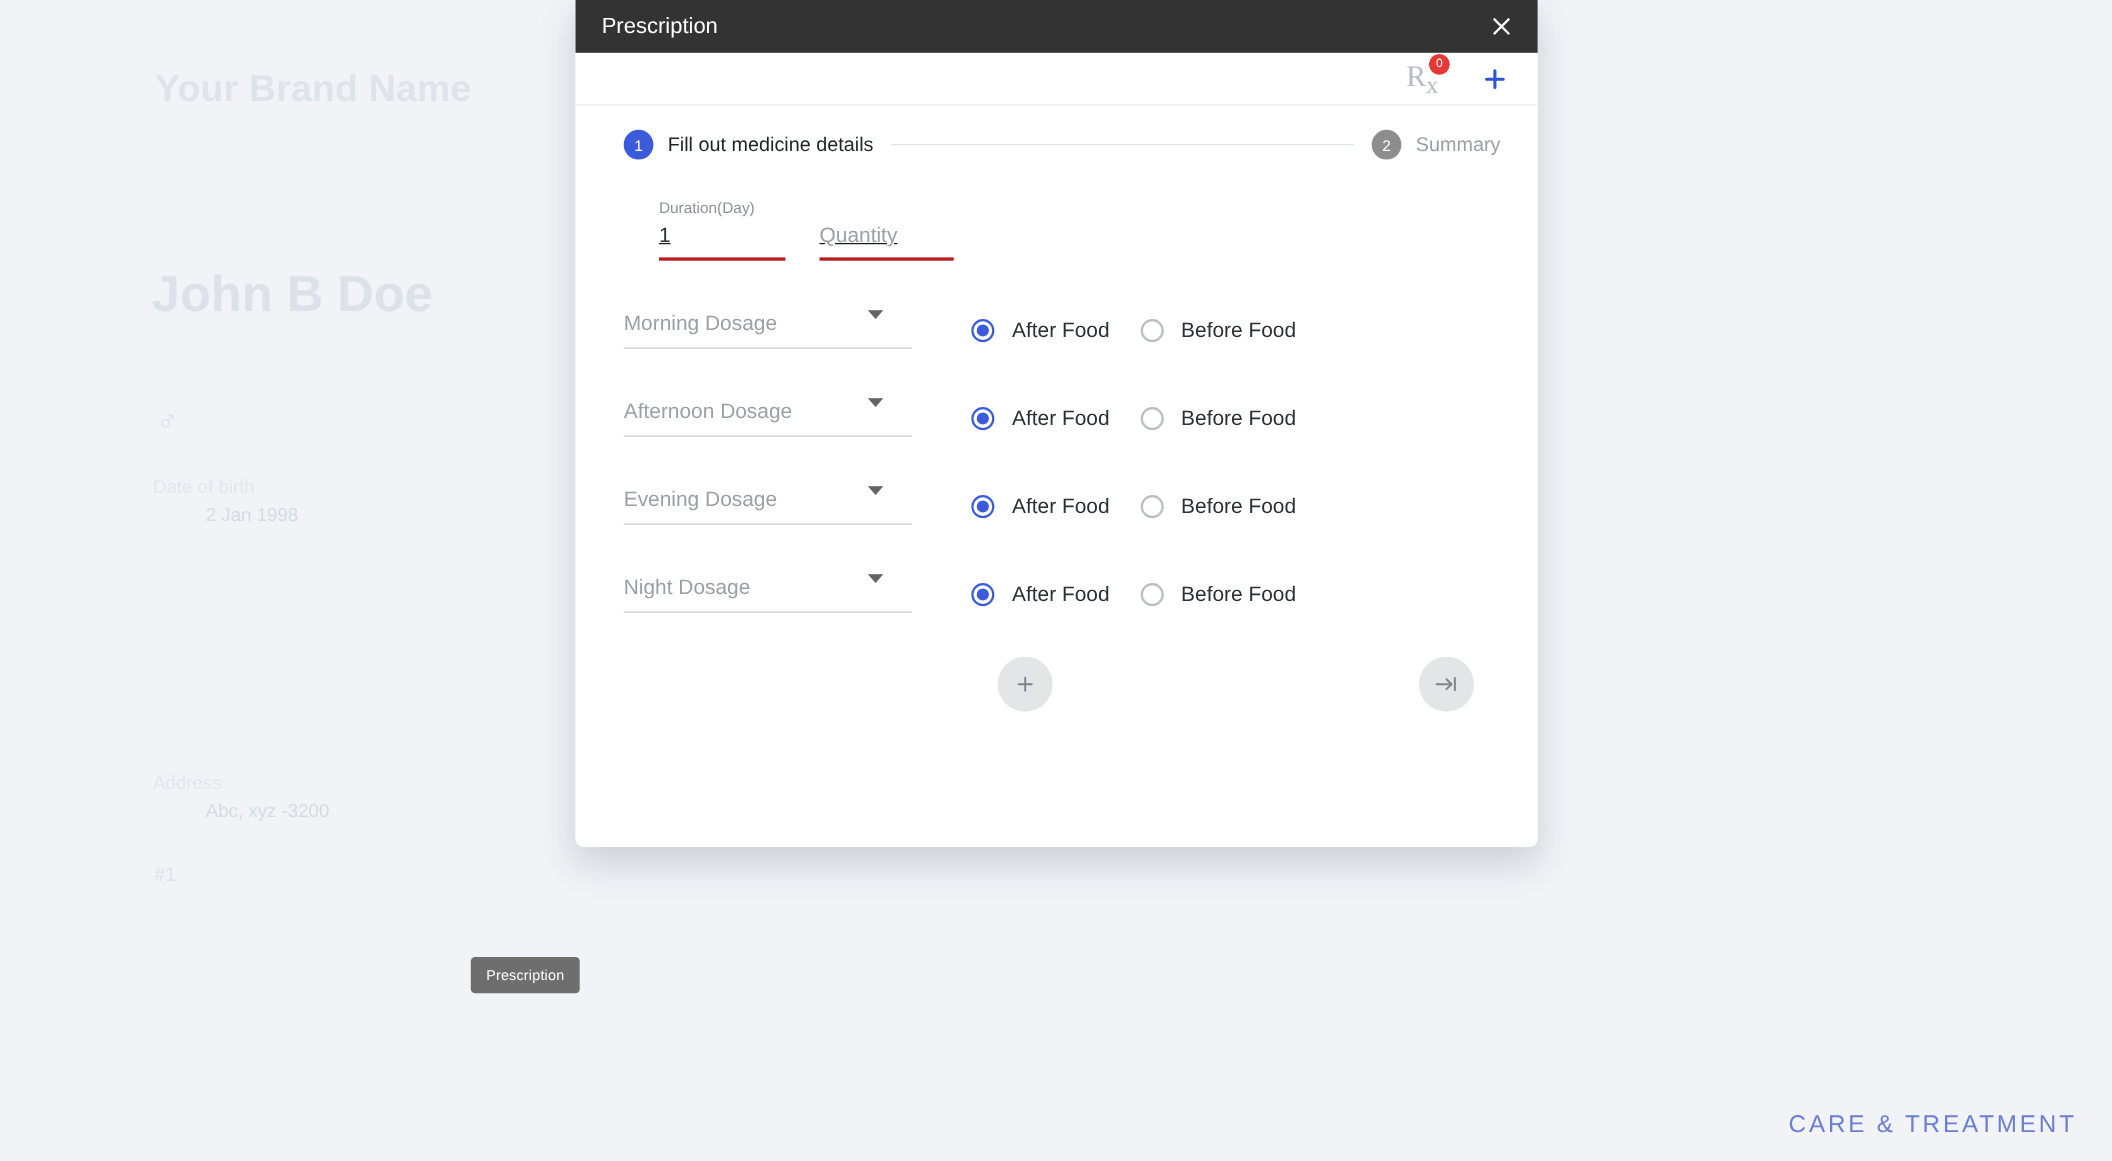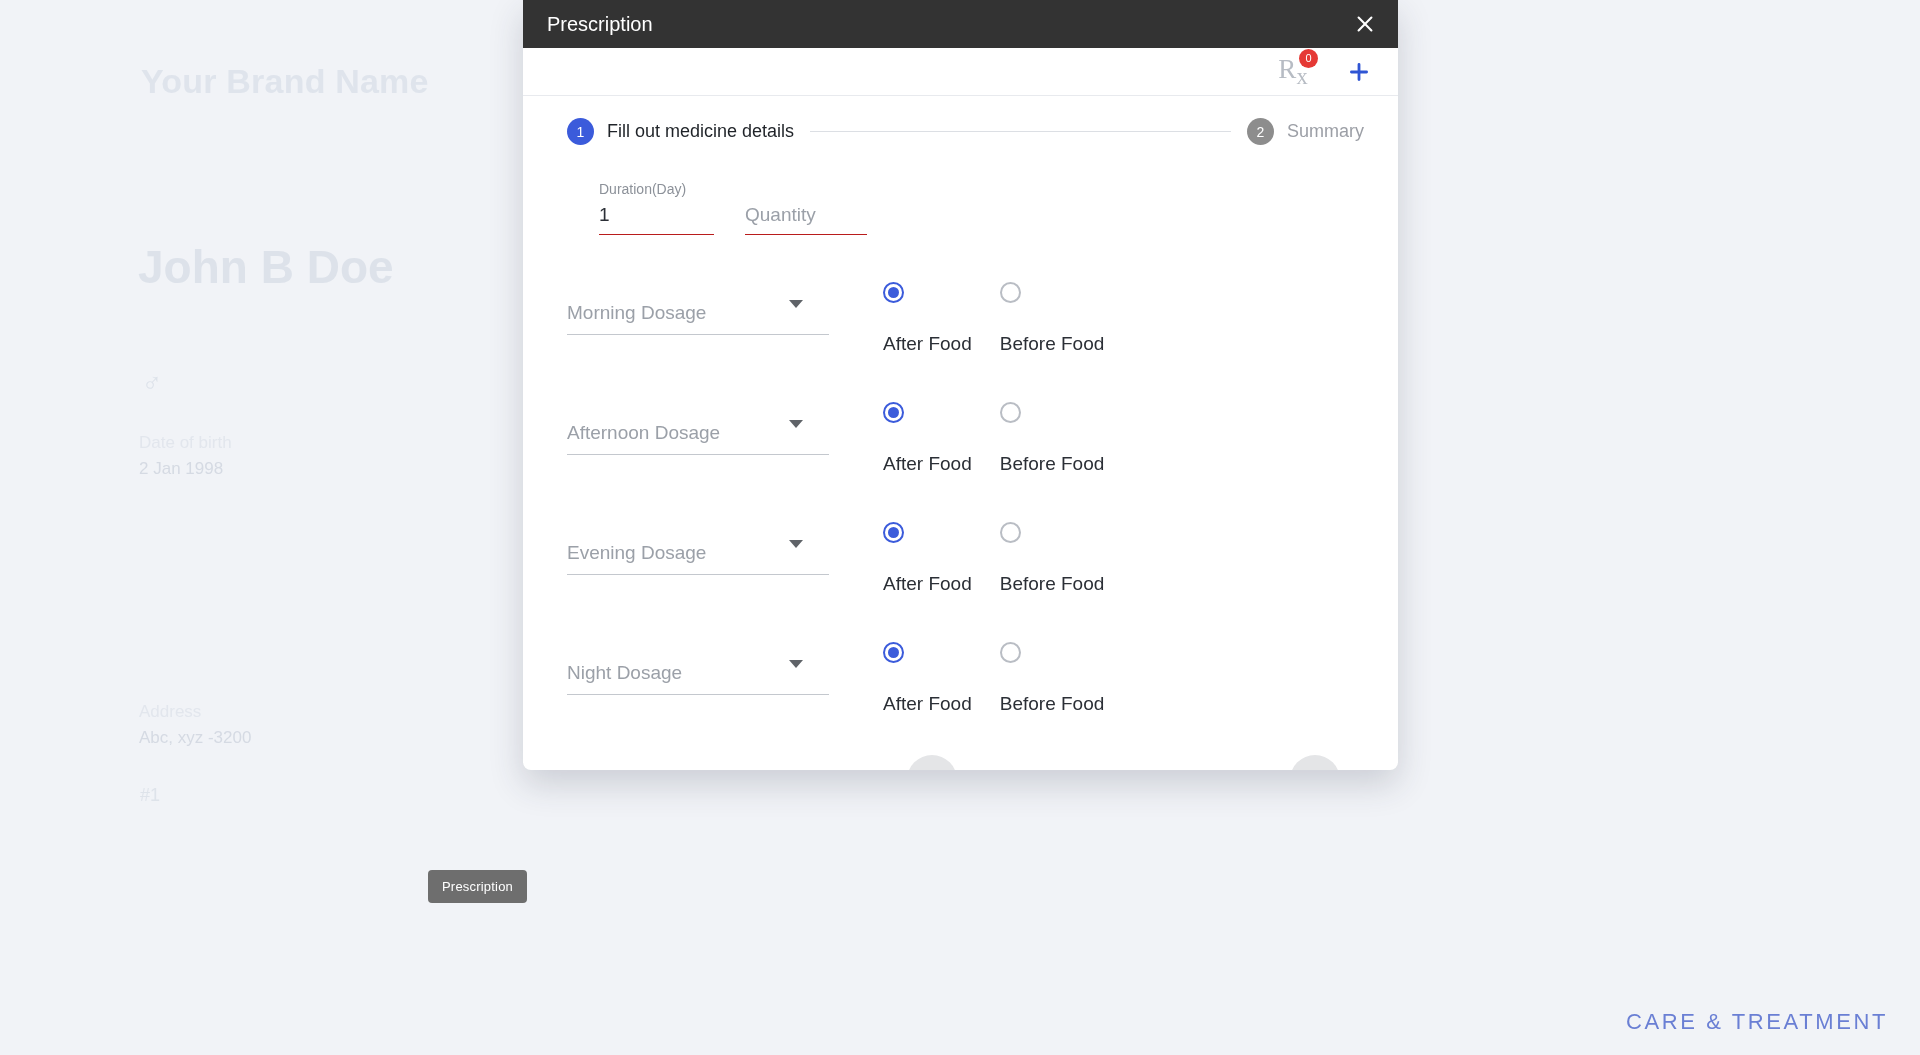--- a/index.html
+++ b/index.html
@@ -20,21 +20,21 @@
     position: absolute; left: 138px; top: 243px;
     font-size: 46px; font-weight: 700; line-height: 1.08;
     color: #dde2ea; width: 260px;
   }
   .gender-symbol {
     position: absolute; left: 142px; top: 370px;
     font-size: 27px; color: #dde2ea; line-height: 1;
   }
   .field { position: absolute; left: 139px; width: 330px; }
   .field .f-label { font-size: 17px; color: #e2e6ed; line-height: 1.5; }
-  .field .f-value { font-size: 17px; color: #d5dae3; line-height: 1.5; }
+  .field .f-value { font-size: 17px; color: #d5dae3; line-height: 1.5; margin-left: 48px; }
   .idx-marker {
     position: absolute; left: 140px; top: 785px;
     font-size: 18px; color: #dee3ea;
   }
 
   
   .toolbar { position: absolute; left: 0; bottom: 0; width: 100%; height: 132px; }
 
   .tooltip {
     position: absolute; left: 428px; top: 870px;
@@ -90,21 +90,21 @@
   }
   .step-num.active { background: #3b5bdb; }
   .step-num.inactive { background: #8d8d8d; }
   .step-label { font-size: 18px; color: #1f2328; text-align: right; }
   .step-label.muted { color: #9c9fa6; }
   .step-line { flex: 1; height: 1px; background: #dcdfe4; margin: 0 16px; }
 
   
   .form { padding: 22px 44px 0 44px; }
   .row-top { display: flex; align-items: flex-end; gap: 0; margin-top: 22px; }
-  .underline-field { position: relative; border-bottom: 1px solid #b91c1c; }
+  .underline-field { position: relative; border-bottom: 3px solid #b91c1c; text-decoration: underline; }
   .underline-field .ph { font-size: 19px; color: #9ba0a8; padding-bottom: 8px; }
   .underline-field .val { font-size: 19px; color: #2b2f36; padding-bottom: 8px; }
   .mini-label {
     position: absolute; top: -23px; left: 0; font-size: 14px; color: #8c9199;
   }
   .f-medicine { width: 553px; }
   .f-duration { width: 115px; margin-left: 32px; }
   .f-quantity { width: 122px; margin-left: 31px; margin-top: 15px; }
 
   .dose-row { display: flex; align-items: center; margin-top: 47px; }
@@ -112,21 +112,21 @@
     position: relative; width: 262px; border-bottom: 1px solid #c4c8ce;
     padding-bottom: 10px;
   }
   .select-field .ph { font-size: 19px; color: #9ba0a8; }
   .caret {
     position: absolute; right: 26px; top: -2px;
     width: 0; height: 0; border-left: 7px solid transparent;
     border-right: 7px solid transparent; border-top: 8px solid #5f6368;
   }
   .radios { display: flex; align-items: center; margin-left: 54px; gap: 28px; }
-  .radio { display: flex; align-items: flex-start; gap: 30px; cursor: pointer; flex-direction: column; }
+  .radio { display: flex; align-items: center; gap: 16px; cursor: pointer; }
   .radio-dot {
     width: 21px; height: 21px; border-radius: 50%;
     border: 2px solid #3b5bdb; display: flex; align-items: center;
     justify-content: center; flex: none;
   }
   .radio-dot.on::after {
     content: ""; width: 11px; height: 11px; border-radius: 50%; background: #3b5bdb;
   }
   .radio-dot.off { border-color: #b9bdc4; }
   .radio-label { font-size: 19px; color: #2b2f36; white-space: nowrap; }

